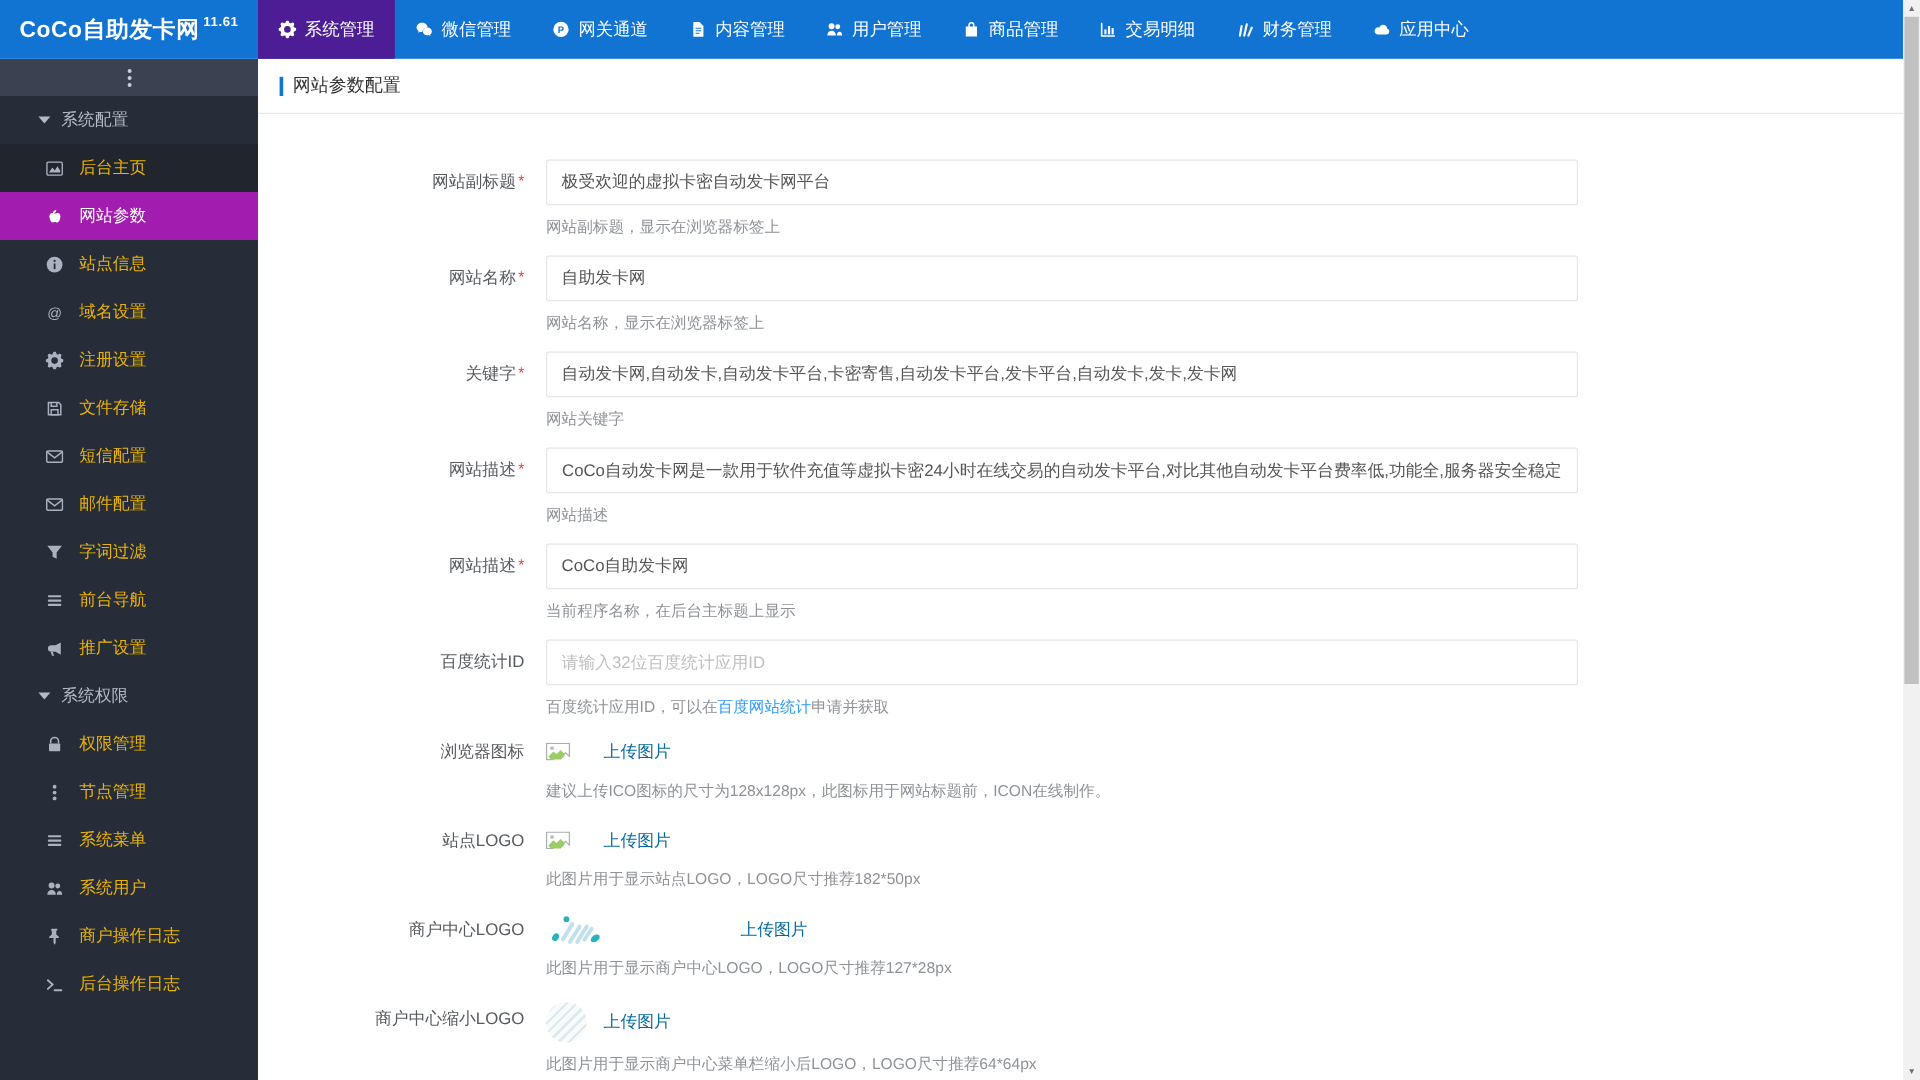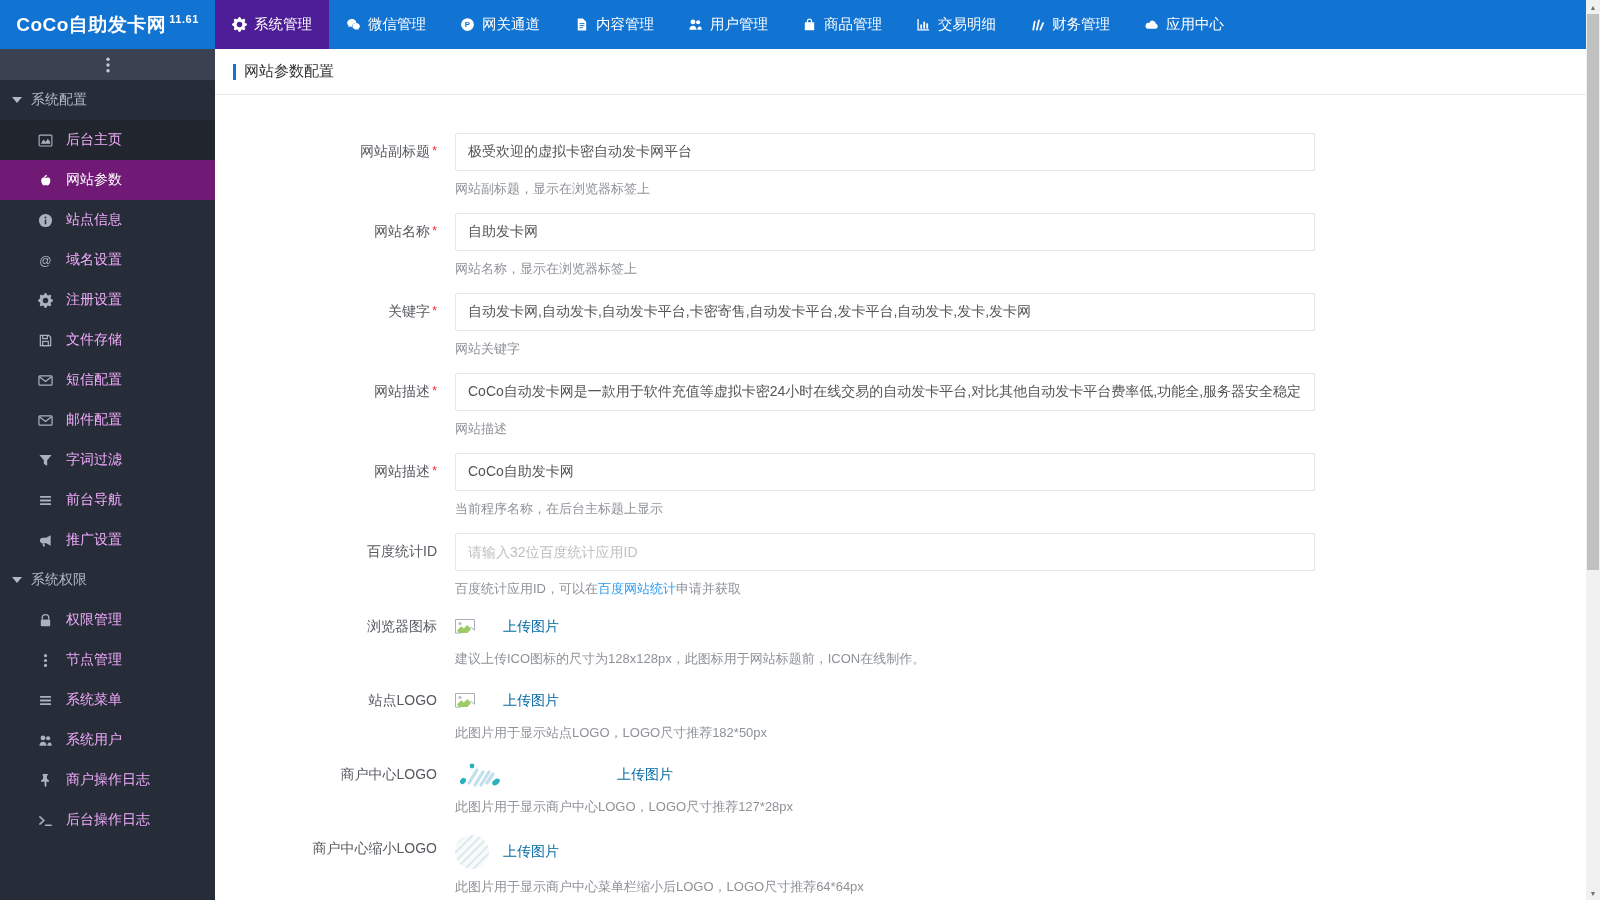--- a/index.html
+++ b/index.html
@@ -17,28 +17,28 @@
   
   .scrollbar { position:absolute; right:0; top:0; width:14px; height:900px; background:#f1f1f1; z-index:9; }
   .sb-btn { height:14px; display:flex; align-items:center; justify-content:center; font-size:7px; color:#6f6f6f; }
   .sb-btn.down { position:absolute; bottom:0; left:0; right:0; }
   .sb-thumb { position:absolute; top:14px; left:1px; width:12px; height:556px; background:#c1c1c1; }
 
   
   .sidebar { position:absolute; left:0; top:49px; width:215px; height:851px; background:#272d38; overflow:hidden; }
   .side-strip { height:31px; background:#3a4150; display:flex; align-items:center; justify-content:center; cursor:pointer; }
   .side-strip svg { width:4px; height:16px; fill:#c6ccd6; }
-  .side-section { height:40px; display:flex; align-items:center; padding-left:12px; color:#b2bac6; font-size:14px; cursor:pointer; }
+  .side-section { height:40px; display:flex; align-items:center; padding-left:32px; color:#b2bac6; font-size:14px; cursor:pointer; }
   .caret { width:0; height:0; border-left:5px solid transparent; border-right:5px solid transparent; border-top:6px solid #b2bac6; margin-right:9px; }
-  .side-item { height:40px; display:flex; align-items:center; padding-left:36px; color:#f0abfc; font-size:14px; cursor:pointer; }
+  .side-item { height:40px; display:flex; align-items:center; padding-left:36px; color:#eab308; font-size:14px; cursor:pointer; }
   .side-item .si { width:18px; display:flex; justify-content:center; }
   .side-item svg { width:15px; height:15px; fill:#aab2bf; display:block; }
   .side-item .si-label { margin-left:12px; }
   .side-item.shade { background:#20252e; }
-  .side-item.active { background:#701a75; color:#fff; }
+  .side-item.active { background:#a21caf; color:#fff; }
   .side-item.active svg { fill:#fff; }
   .stroke-ic { fill:none !important; stroke:#aab2bf; }
 
   
   .main { position:absolute; left:215px; top:49px; width:1371px; height:686px; background:#fff; }
   .page-header { height:46px; display:flex; align-items:center; padding-left:18px; border-bottom:1px solid #e9e9e9; }
   .accent { width:3px; height:16px; background:#1173d2; margin-right:8px; }
   .page-title { font-size:15px; color:#333; }
 
   .form { padding-top:38px; }

